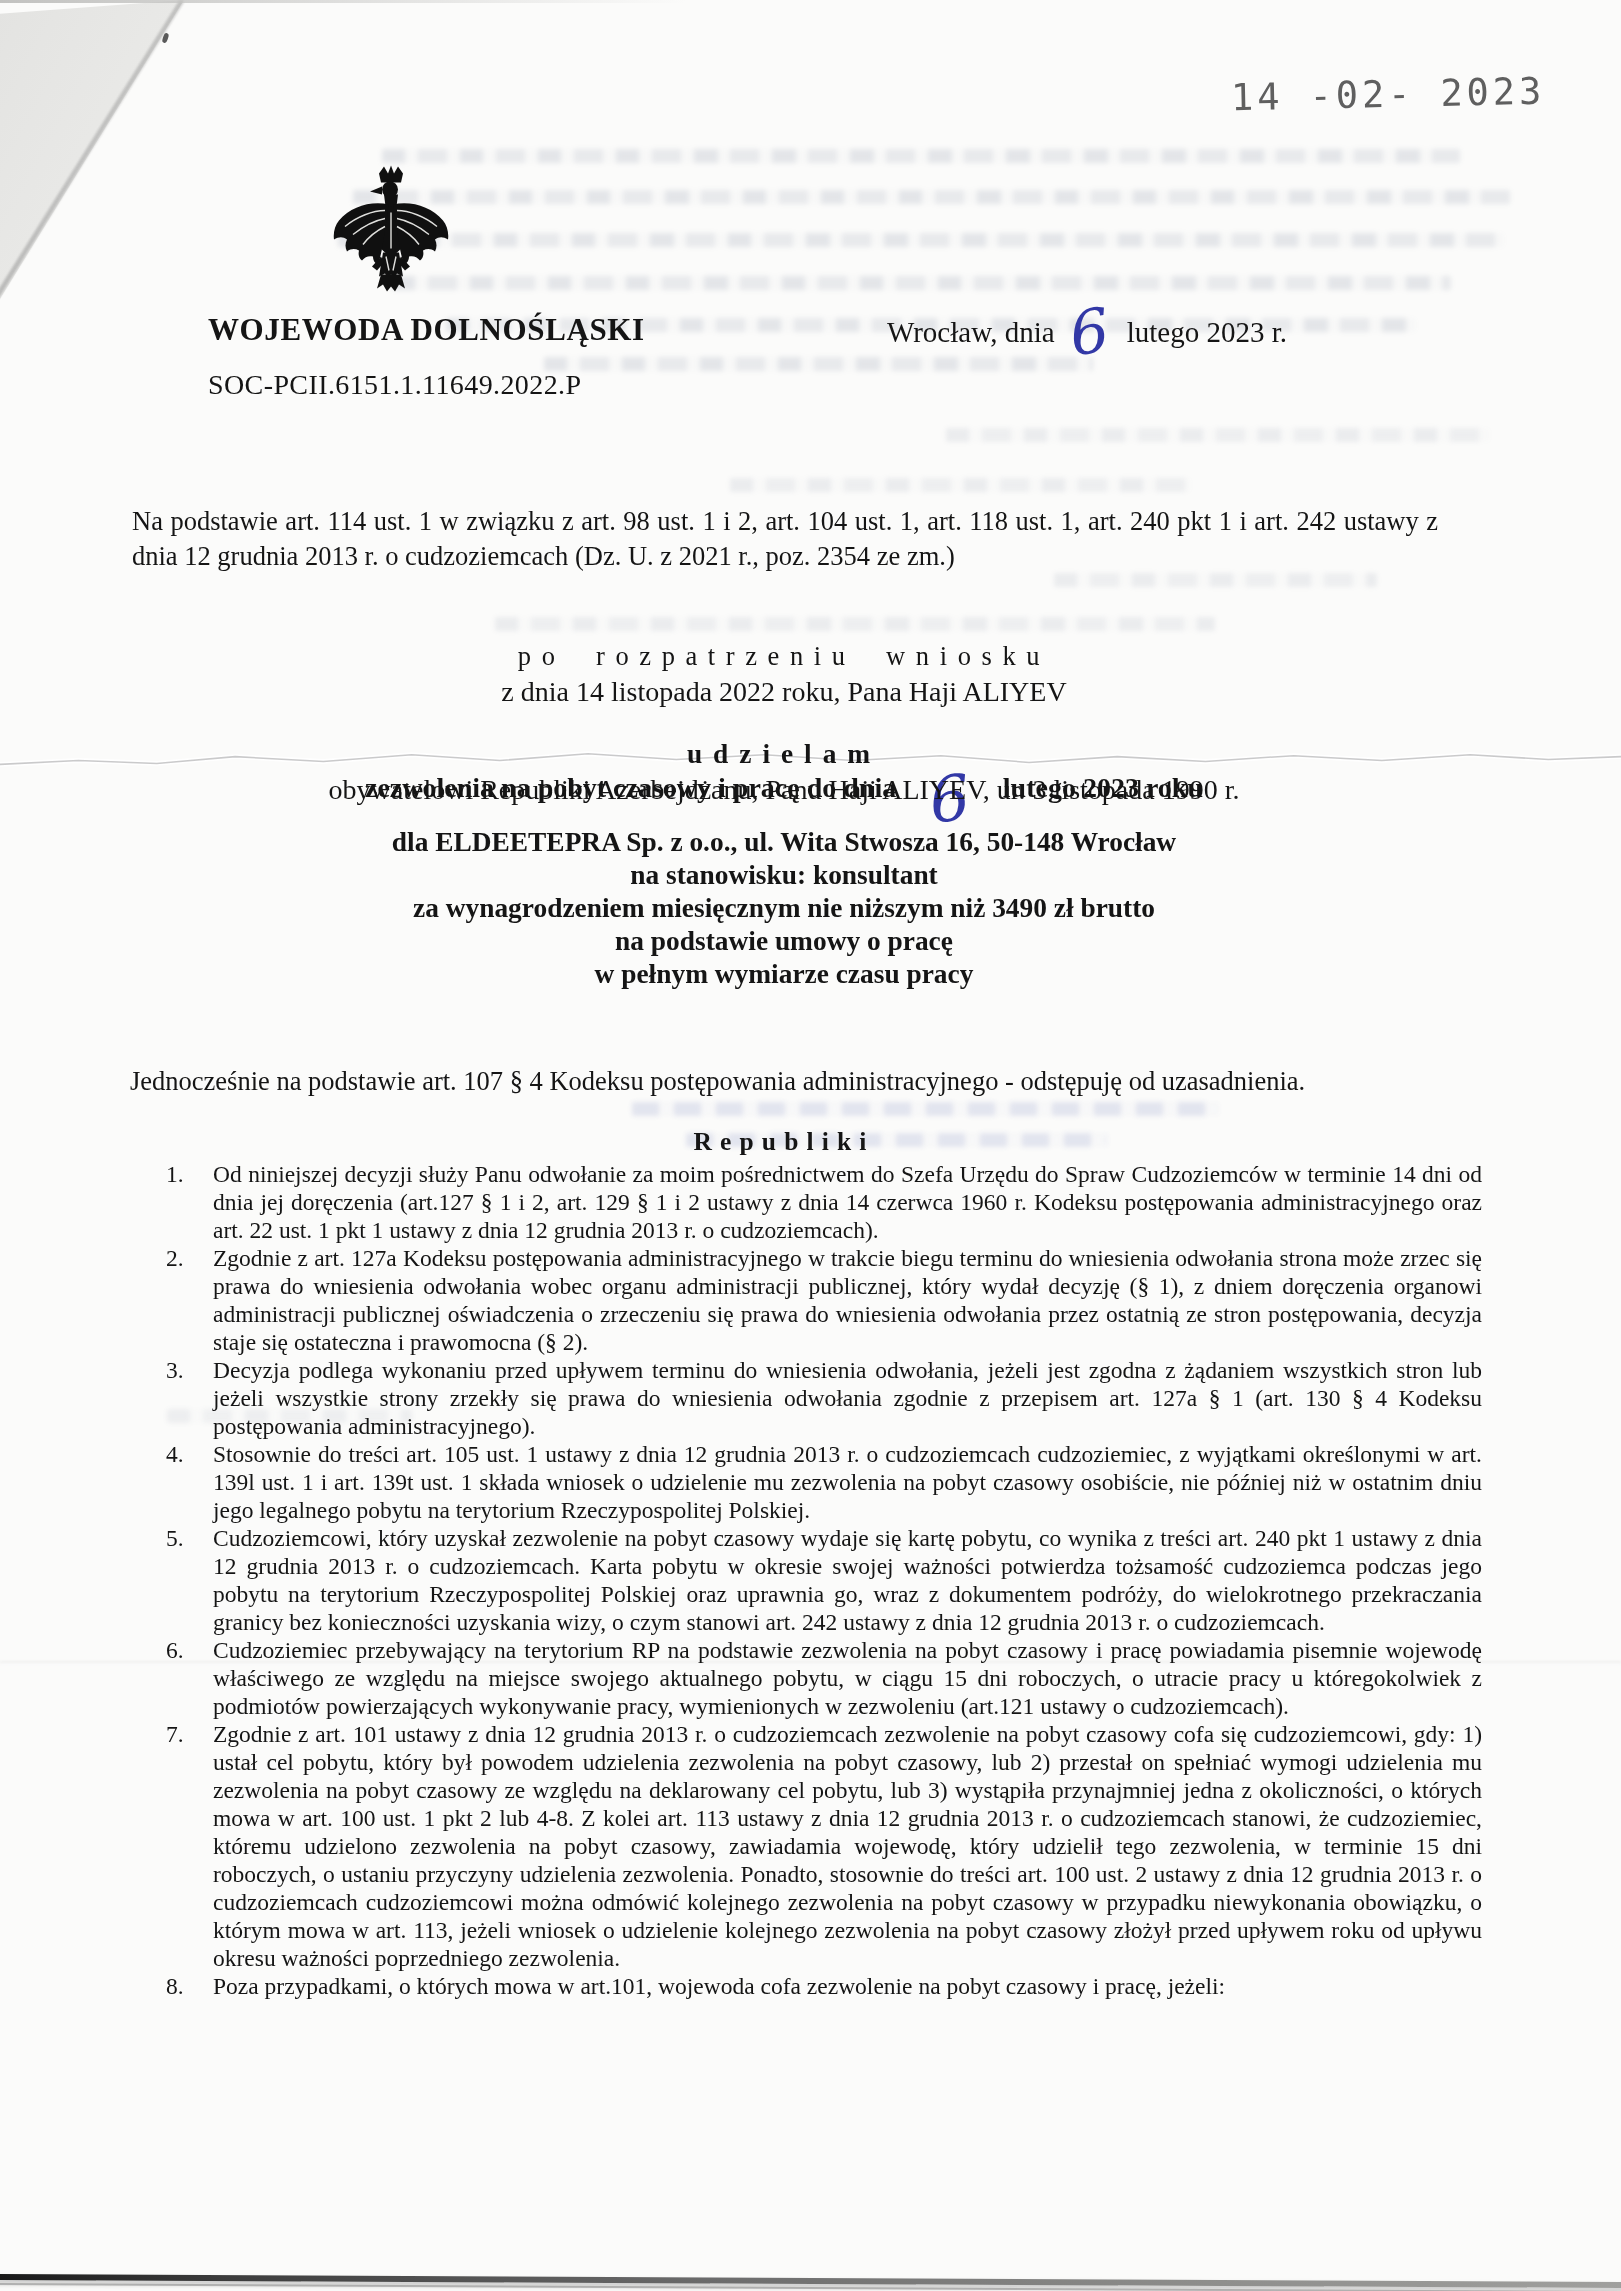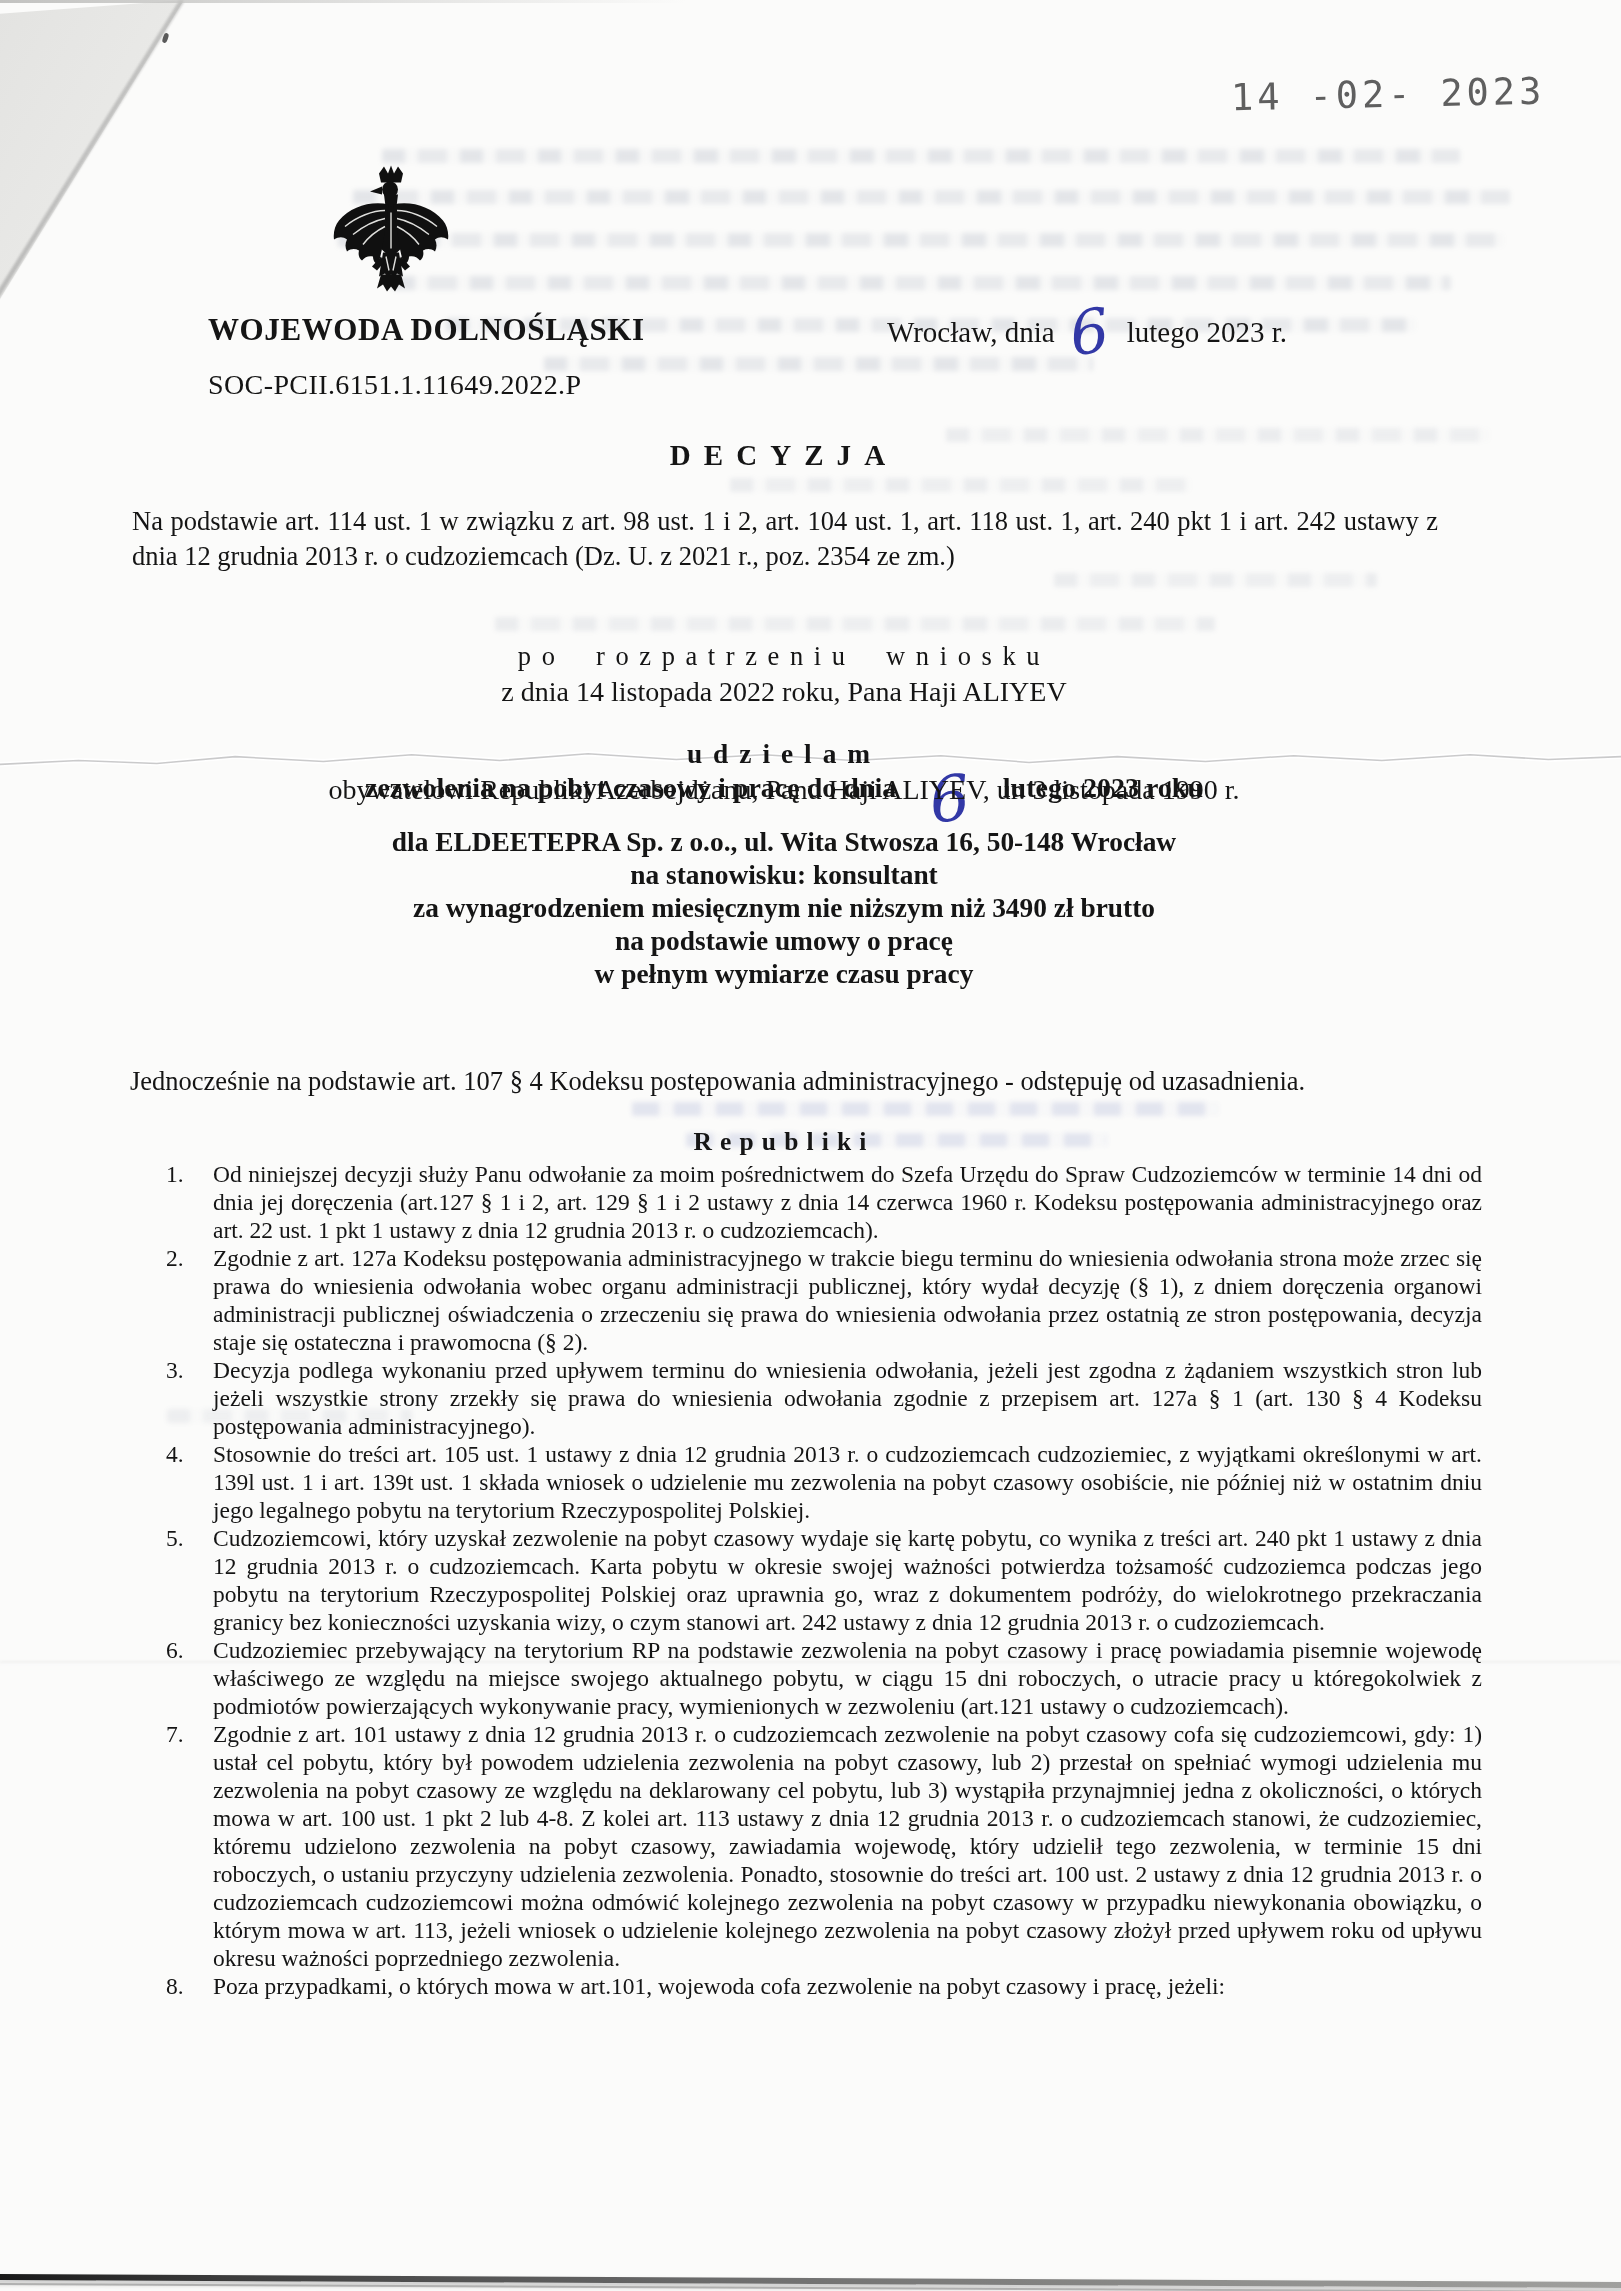--- a/index.html
+++ b/index.html
@@ -176,21 +176,20 @@
   <div class="authority">WOJEWODA DOLNOŚLĄSKI</div>
 
   <div class="date-line">
     <span>Wrocław, dnia</span>
     <span class="hand-six">6</span>
     <span>lutego 2023 r.</span>
   </div>
 
   <div class="case-number">SOC-PCII.6151.1.11649.2022.P</div>
 
-  <div class="centerblock title-decyzja">DECYZJA</div>
 
   <div class="legal-basis">Na podstawie art. 114 ust. 1 w związku z art. 98 ust. 1 i 2, art. 104 ust. 1, art. 118 ust. 1, art. 240 pkt 1 i art. 242 ustawy z dnia 12 grudnia 2013 r. o cudzoziemcach (Dz. U. z 2021 r., poz. 2354 ze zm.)</div>
 
   <div class="centerblock after-review">po rozpatrzeniu wniosku</div>
   <div class="centerblock application-line">z dnia 14 listopada 2022 roku, Pana Haji ALIYEV</div>
 
   <div class="centerblock grant-word">udzielam</div>
 
   <div class="centerblock grant-line">
     <span>zezwolenia na pobyt czasowy i pracę do dnia</span>

